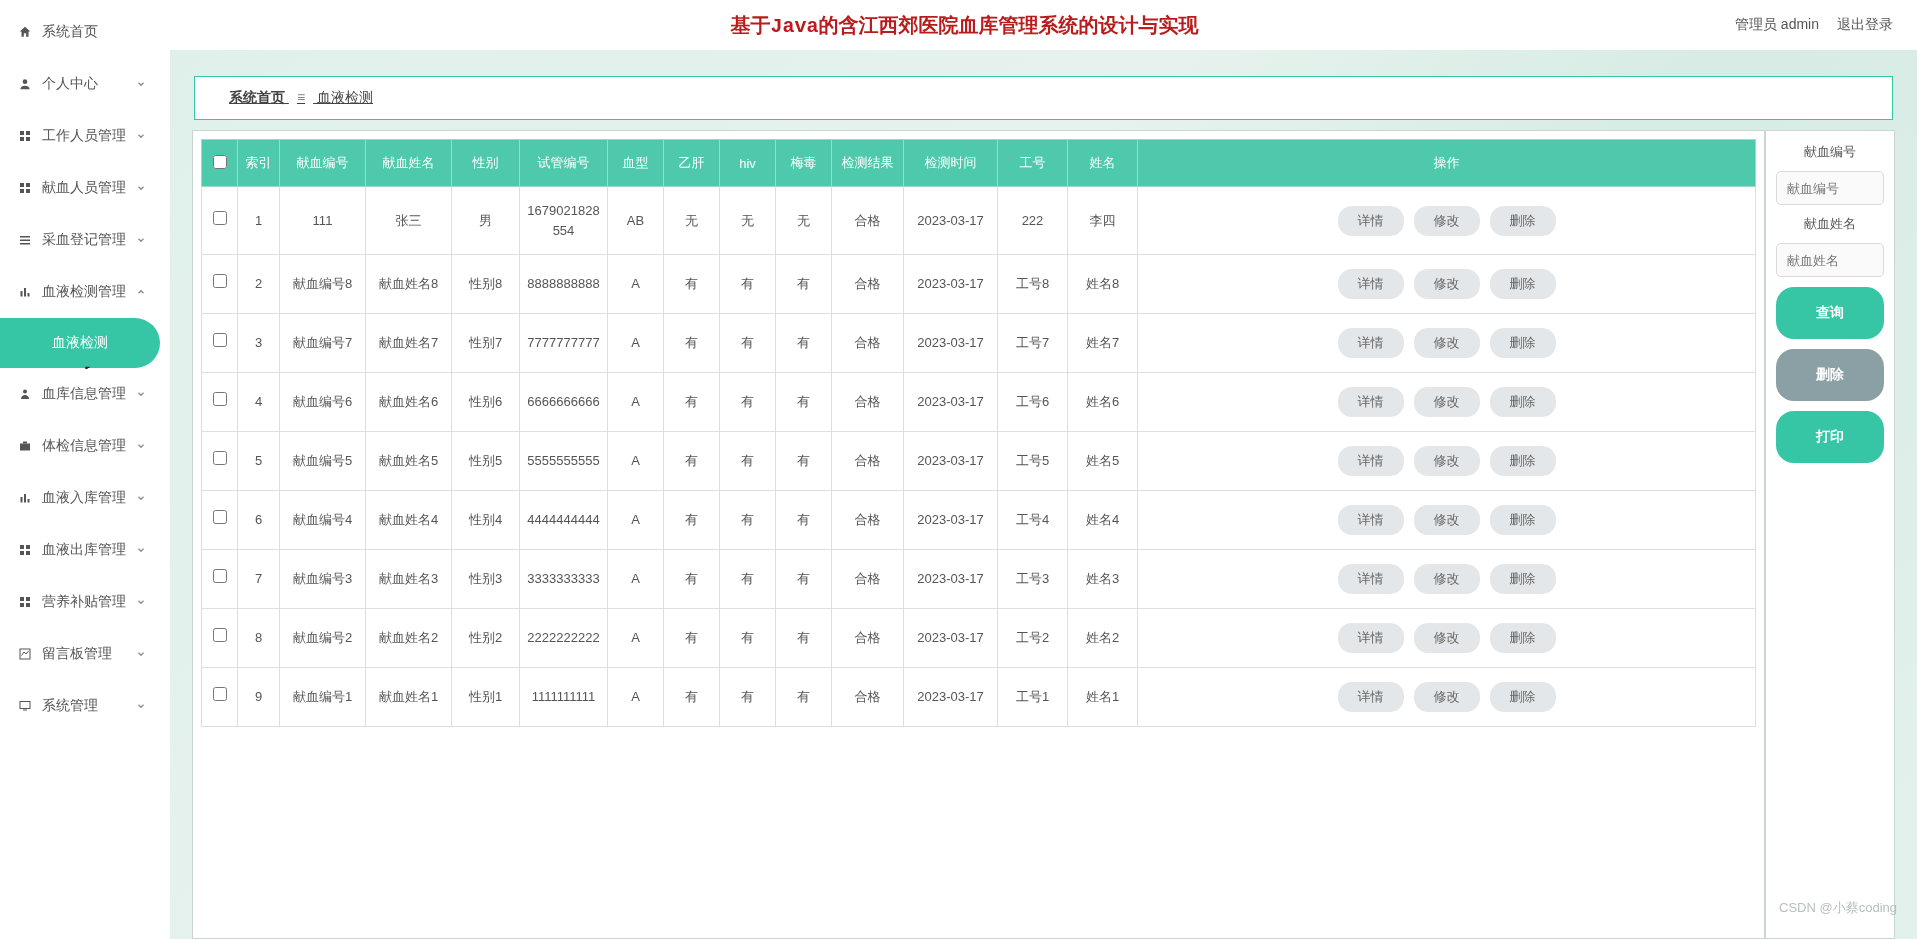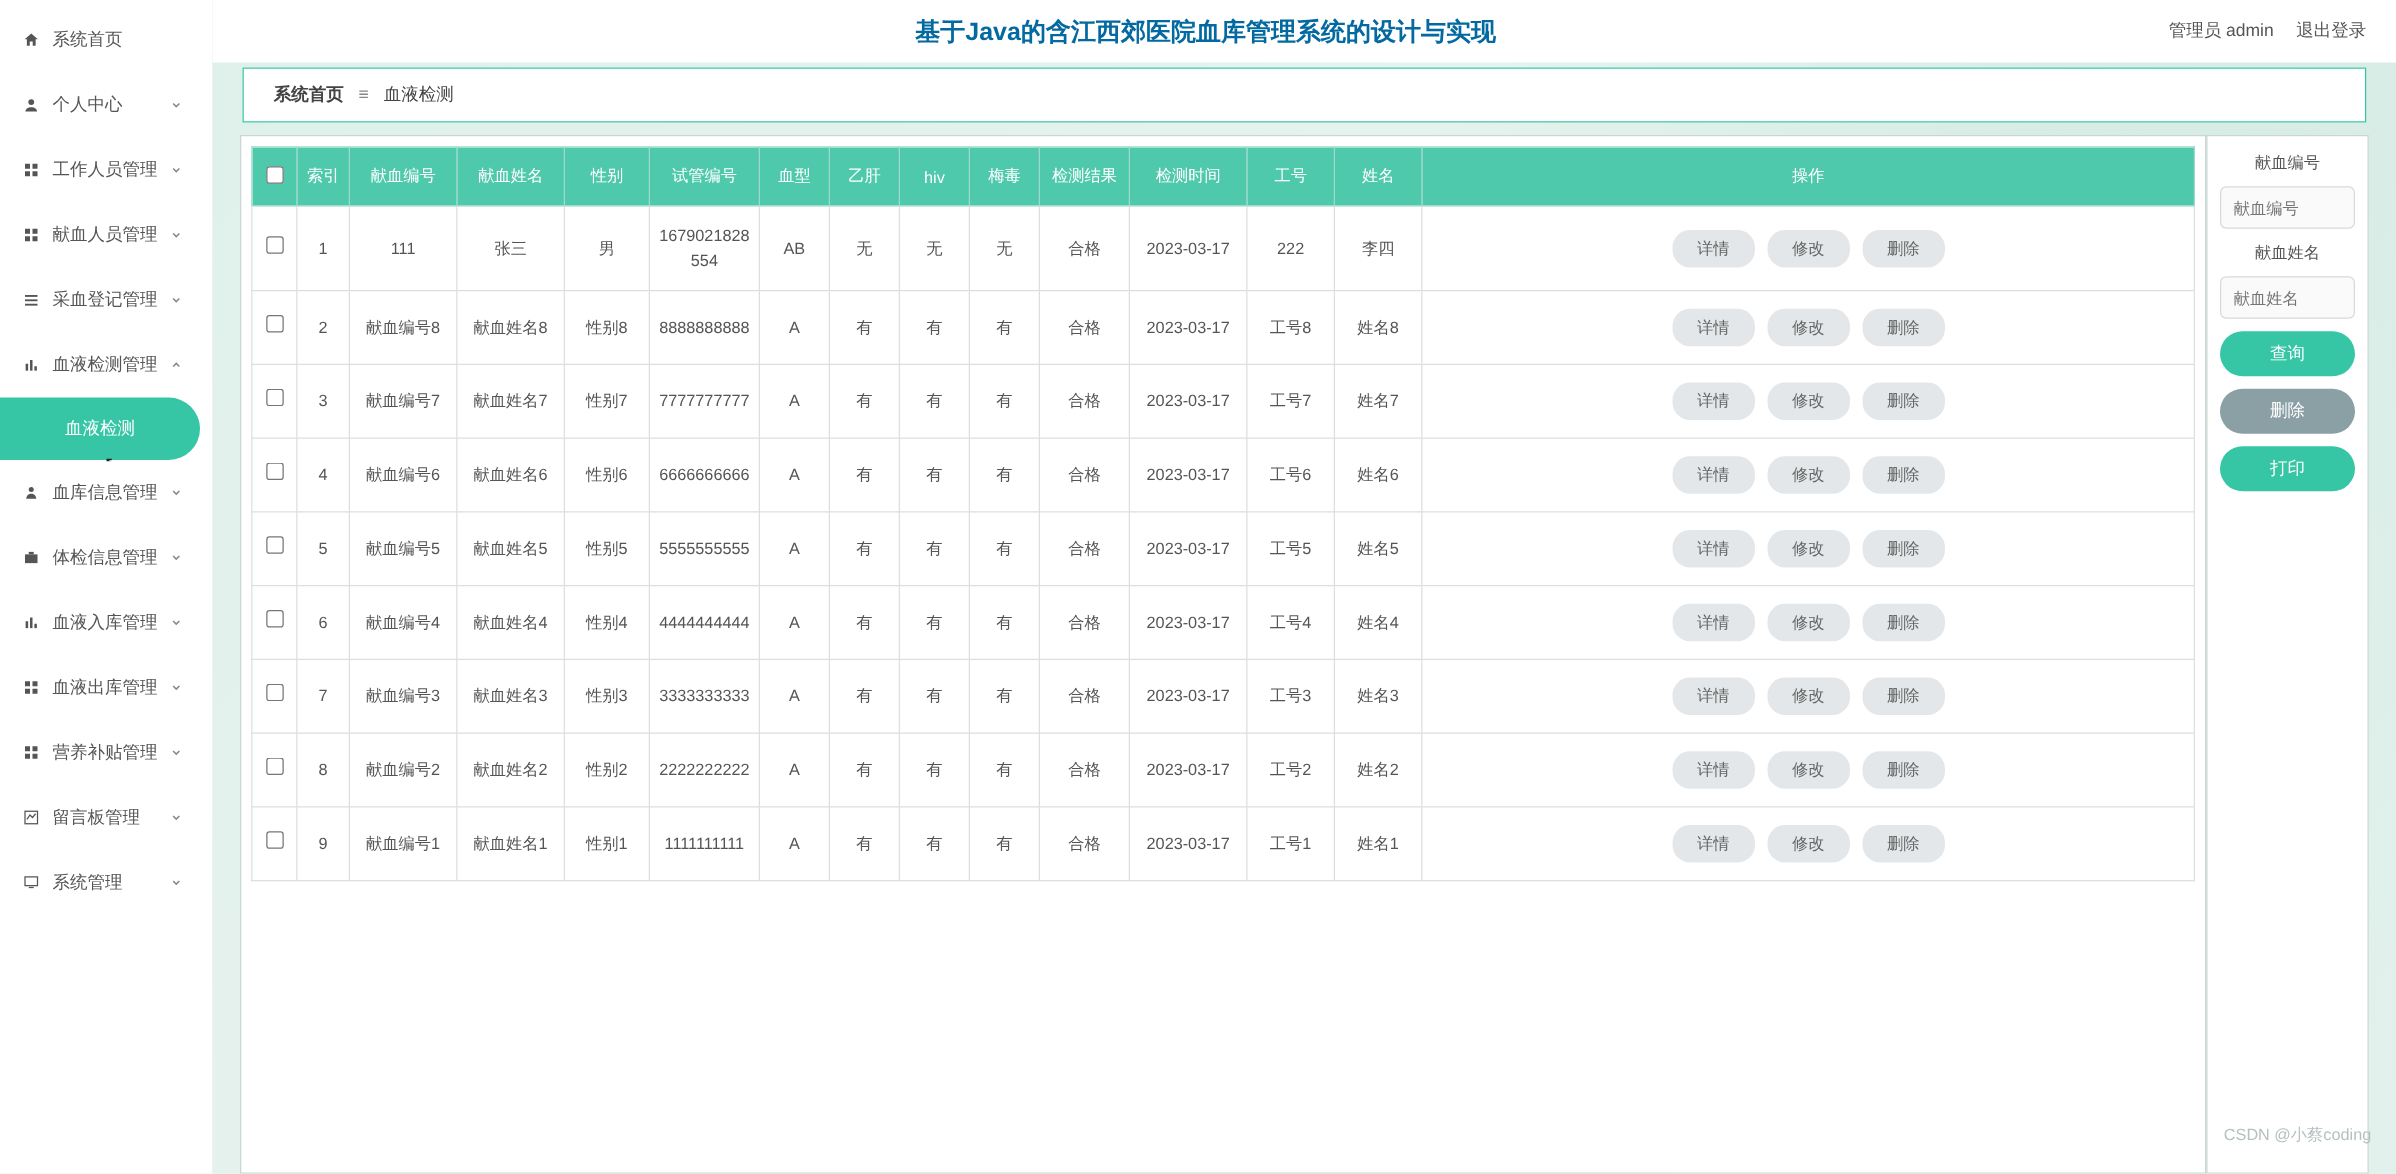--- a/index.html
+++ b/index.html
@@ -77,29 +77,30 @@
   position: relative;
   background: linear-gradient(135deg,#dff0eb 0%,#e6f2ed 40%,#d6ece4 60%,#e3f1ec 100%);
 }
 .topbar {
   height: 50px;
   display: flex;
   align-items: center;
   padding: 0 24px;
   background: #fff;
 }
-.topbar-title { flex: 1; text-align: center; font-weight: 700; font-size: 20px; color: #0369a1; }
+.topbar-title { flex: 1; text-align: center; font-weight: 700; font-size: 20px; color: #b91c1c; font-family: Liberation Mono, monospace; }
 .topbar-right { font-size: 14px; color: #555; display: flex; gap: 18px; }
 .breadcrumb {
-  margin: 4px 24px 10px 24px;
+  margin: 26px 24px 10px 24px;
   background: #fff;
   border: 1px solid #36c6a5;
-  padding: 12px 24px;
+  padding: 12px 34px;
   font-size: 14px;
   color: #444;
+  text-decoration: underline;
 }
 .content-row { display: flex; padding: 0 22px; flex: 1; min-height: 0; }
 .table-card { flex: 1; background: #fff; padding: 8px; border: 1px solid #c9d6d1; overflow: hidden; }
 .tbl { width: 100%; border-collapse: collapse; table-layout: fixed; }
 .tbl th {
   background: #4fc9ab;
   color: #fff;
   font-weight: 500;
   font-size: 13px;
   padding: 14px 4px;
@@ -142,26 +143,27 @@
   height: 34px;
   border: 1px solid #d6dadc;
   border-radius: 5px;
   padding: 0 10px;
   font-size: 13px;
   color: #888;
   background: #fafafa;
 }
 .sp-btn {
   width: 100%;
-  height: 36px;
+  height: 52px;
   border: none;
   border-radius: 18px;
   color: #fff;
   font-size: 14px;
   cursor: pointer;
+  font-weight: bold;
 }
 .sp-btn.green { background: #36c6a5; }
 .sp-btn.gray  { background: #8aa0a5; }
 .watermark {
   position: absolute;
   right: 20px;
   bottom: 22px;
   color: #b6bfc1;
   font-size: 13px;
 }

